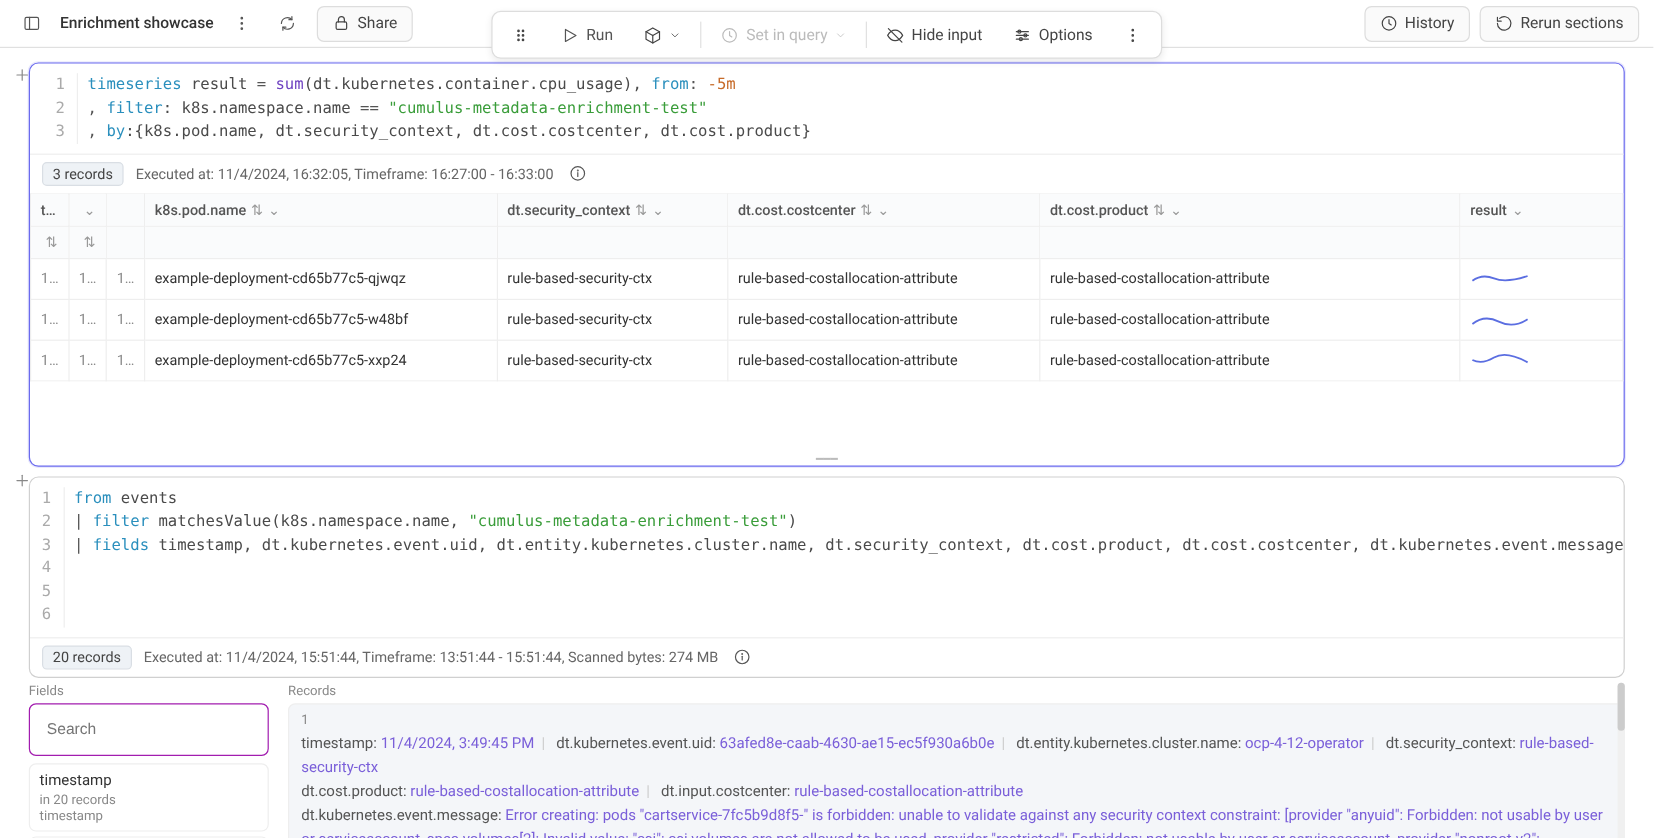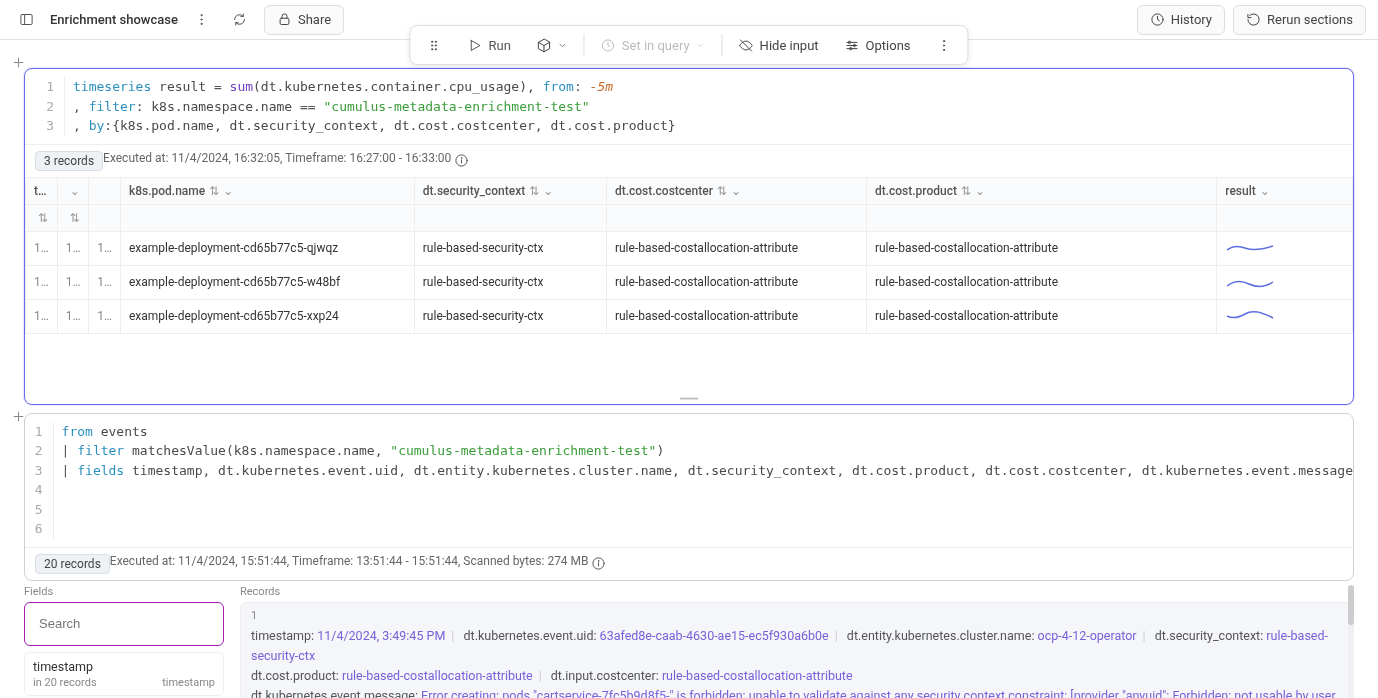--- a/index.html
+++ b/index.html
@@ -35,24 +35,24 @@
 .gutter div { height: 19.5px; }
 .code-lines { flex: 1; }
 .code-lines .ln { white-space: pre; height: 19.5px; }
 
 
 .kw { color: #2a8fbd; }
 .fn { color: #6f42c1; }
 .op { color: #555; }
 .str { color: #3a9d3a; }
 .ident { color: #4a4a4a; }
-.num { color: #c76b29; font-style: italic; }
-
-
-.results-bar { display: flex; padding: 6px 10px; font-size: 12px; color: #666; border-top: 1px solid #eee; }
+.num { color: #c76b29; }
+
+
+.results-bar { display: flex; align-items: center; gap: 10px; padding: 6px 10px; font-size: 12px; color: #666; border-top: 1px solid #eee; }
 .records-badge { background: #eef2f6; border: 1px solid #d9dee4; border-radius: 4px; padding: 2px 8px; color: #444; }
 
 
 .table-wrap { overflow: auto; }
 table.grid { width: 100%; border-collapse: collapse; font-size: 12px; }
 table.grid th, table.grid td { border: 1px solid #eee; padding: 6px 8px; text-align: left; white-space: nowrap; overflow: hidden; text-overflow: ellipsis; }
 table.grid th { background: #fafbfc; font-weight: 500; color: #555; position: relative; }
 .col-ctrl { margin-left: 4px; color: #999; }
 .spark { width: 50px; height: 18px; }
 .spark path { stroke: #5b6ee1; stroke-width: 1.5; fill: none; }
@@ -63,21 +63,21 @@
 
 
 .bottom-panes { display: flex; gap: 16px; margin: 4px 24px 0 24px; }
 .fields-pane { width: 200px; }
 .records-pane { flex: 1; position: relative; }
 .pane-label { font-size: 11px; color: #888; margin-bottom: 4px; }
 .search-row { display: flex; align-items: center; gap: 6px; border: 1px solid #a21caf; border-radius: 6px; height: 44px; padding: 0 8px; margin-bottom: 6px; }
 .search-row input { border: none; outline: none; flex: 1; font-size: 13px; color: #555; background: transparent; }
 .field-item { border: 1px solid #eee; border-radius: 6px; padding: 6px 8px; margin-bottom: 4px; }
 .field-item .fname { font-size: 12.5px; color: #333; }
-.field-item .fmeta { display: flex; justify-content: space-between; font-size: 11px; color: #888; margin-top: 2px; }
+.field-item .fmeta { display: flex; font-size: 11px; color: #888; margin-top: 2px; flex-direction: column; }
 
 .record-card { border: 1px solid #eee; border-radius: 6px; padding: 6px 10px; margin-bottom: 6px; background: #fafbfc; }
 .record-card.active { background: #f4f6f9; }
 .record-idx { font-size: 11px; color: #888; margin-bottom: 4px; }
 .record-body { font-size: 12.5px; line-height: 1.6; word-break: break-word; }
 .record-body .k { color: #555; }
 .record-body .v-purple { color: #7a5fd9; margin-top: 45px; }
 .record-body .sep { color: #ccc; margin: 0 6px; }
 
 .vscroll-hint { position: absolute; right: 0; top: 0; bottom: 0; width: 6px; background: #f0f0f0; border-radius: 3px; }
@@ -140,21 +140,21 @@
 
 <div class="add-rail">
   <span class="icon-btn" style="position:absolute; top:0;">
     <svg class="ico" viewBox="0 0 24 24">
         <line x1="12" y1="5" x2="12" y2="19"></line>
         <line x1="5" y1="12" x2="19" y2="12"></line>
       </svg>
   </span>
 </div>
 
-<div class="section focused" style="margin-top:28px;">
+<div class="section focused" style="margin-top:12px;">
 
   <div class="float-toolbar">
     <span class="tb-btn">
       <svg class="ico" viewBox="0 0 24 24">
           <circle cx="9" cy="6" r="1"></circle>
           <circle cx="15" cy="6" r="1"></circle>
           <circle cx="9" cy="12" r="1"></circle>
           <circle cx="15" cy="12" r="1"></circle>
           <circle cx="9" cy="18" r="1"></circle>
           <circle cx="15" cy="18" r="1"></circle>

